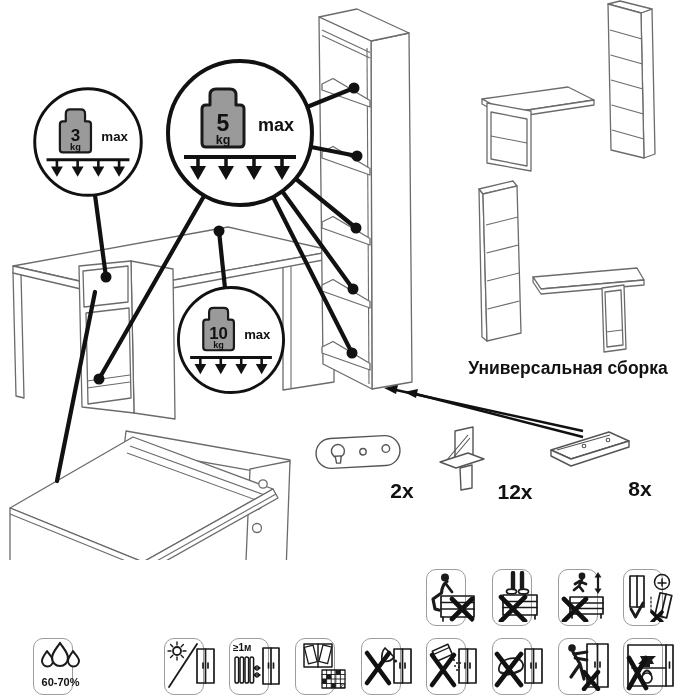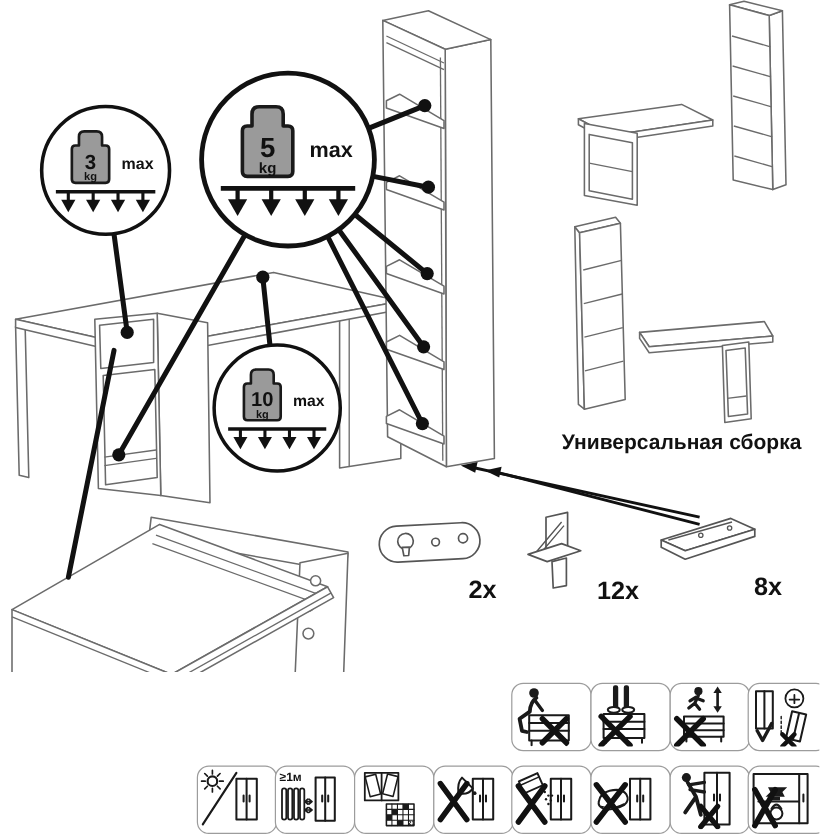--- a/index.html
+++ b/index.html
@@ -22,21 +22,21 @@
   .warrows path{stroke:#111;stroke-width:3.5;fill:none;}
   .warrows polygon{fill:#111;}
   
   .hw{fill:#fff;stroke:#555;stroke-width:1.4;stroke-linejoin:round;}
   .hwthin{fill:none;stroke:#555;stroke-width:1.1;}
   .qty{font-size:21px;font-weight:bold;fill:#111;text-anchor:middle;}
   .title{font-size:17.5px;font-weight:bold;fill:#111;text-anchor:middle;}
   .hwarrow{stroke:#111;stroke-width:2.4;fill:none;}
   .hwhead{fill:#111;}
   
-  .ibox{position:absolute;width:67px;height:57px;border:1.7px solid #9c9c9c;border-radius:10px;background:#fff;box-sizing:border-box;}
+  .ibox{position:absolute;width:40px;height:57px;border:1.7px solid #9c9c9c;border-radius:10px;background:#fff;box-sizing:border-box;}
   .ibox svg{margin:1px;}
   .g{fill:none;stroke:#1a1a1a;stroke-width:1.7;stroke-linejoin:round;stroke-linecap:round;}
   .gf{fill:#1a1a1a;stroke:none;}
   .gw{fill:#fff;stroke:#1a1a1a;stroke-width:1.7;stroke-linejoin:round;}
   .x{fill:none;stroke:#111;stroke-width:4.6;stroke-linecap:round;}
   .xs{fill:none;stroke:#111;stroke-width:3.6;stroke-linecap:round;}
   .ct{font-size:11px;font-weight:bold;fill:#111;text-anchor:middle;}
   .ct2{font-size:8.6px;font-weight:bold;fill:#111;text-anchor:middle;}
   .ct3{font-size:10px;font-weight:bold;fill:#111;}
   .ct4{font-size:5px;font-weight:bold;fill:#111;text-anchor:middle;}
@@ -267,20 +267,28 @@
     <path class="g" style="stroke-width:1.5" d="M33,12 H41 M37,8 V15"></path>
     <g transform="rotate(13 39 36)">
           <rect class="g" x="32" y="23" width="12" height="23"></rect>
           <line class="g" x1="38" y1="23" x2="38" y2="46"></line>
         </g>
     <line class="g" style="stroke-width:1.2;stroke-dasharray:2 2" x1="26" y1="26" x2="26" y2="42"></line>
     <path class="xs" d="M27,41 L37,51 M37,41 L27,51"></path>
   </svg>
 </div>
 
+<div class="ibox" style="left:33px;top:638px">
+  <svg width="51" height="51" viewBox="0 0 51 51">
+    <path class="gw" style="stroke-width:2" d="M12,11 C9.5,15 7,17.5 7,21 a5.5,5.5 0 0 0 11,0 C18,17.5 14.5,15 12,11 Z"></path>
+    <path class="gw" style="stroke-width:2" d="M38,11 C35.5,15 33,17.5 33,21 a5.5,5.5 0 0 0 11,0 C44,17.5 40.5,15 38,11 Z"></path>
+    <path class="gw" style="stroke-width:2.2" d="M25,3 C21,9 17,13 17,18 a8,8 0 0 0 16,0 C33,13 29,9 25,3 Z"></path>
+    <text class="ct" x="25.5" y="46">60-70%</text>
+  </svg>
+</div>
 <div class="ibox" style="left:164px;top:638px">
   <svg width="51" height="51" viewBox="0 0 51 51">
     <circle class="g" style="stroke-width:1.8" cx="11" cy="11" r="4"></circle>
     <path class="g" style="stroke-width:1.4" d="M11,2 V5 M11,17 V20 M2,11 H5 M17,11 H20 M4.6,4.6 L6.8,6.8 M15.2,15.2 L17.4,17.4 M4.6,17.4 L6.8,15.2 M15.2,6.8 L17.4,4.6"></path>
     <line class="g" style="stroke-width:1.8" x1="3" y1="47" x2="31" y2="4"></line>
     <g>
       <rect class="g" x="31" y="9" width="17" height="34"></rect>
       <path class="g" d="M39.5,9 V43 M37,23 V28 M42,23 V28"></path>
     </g>
   </svg>

